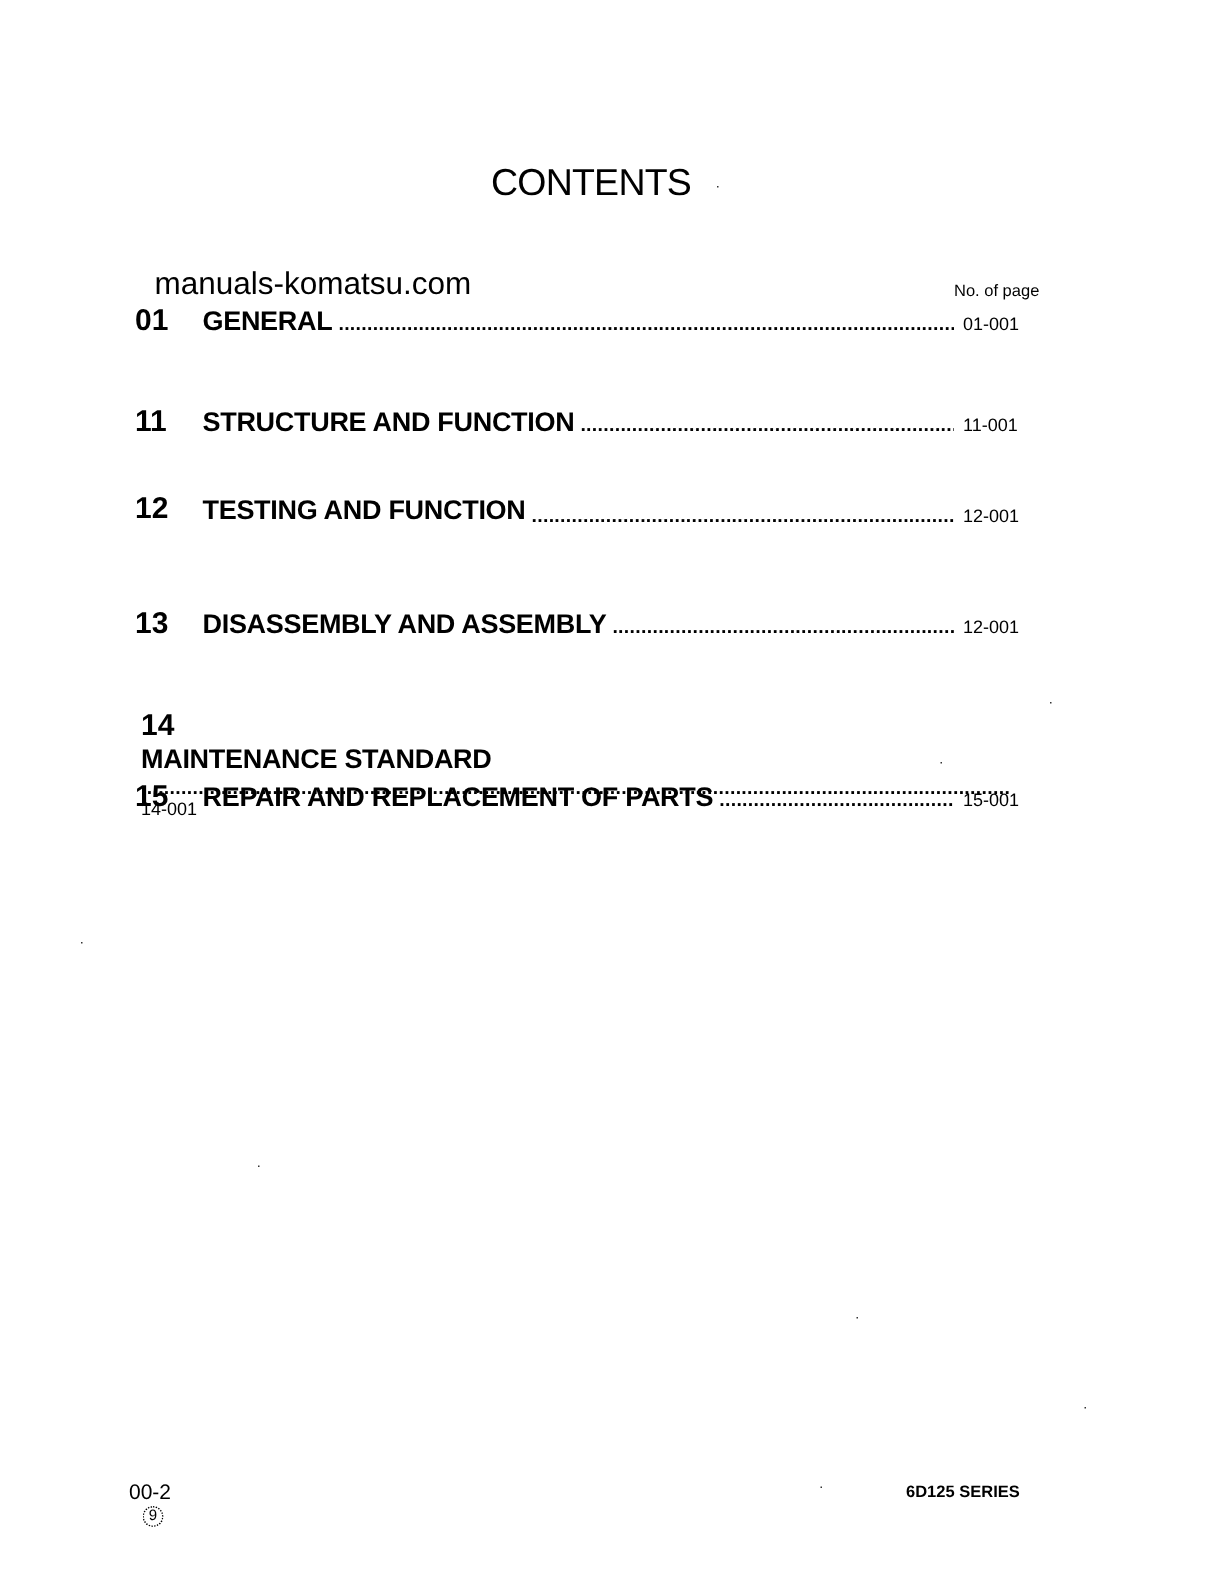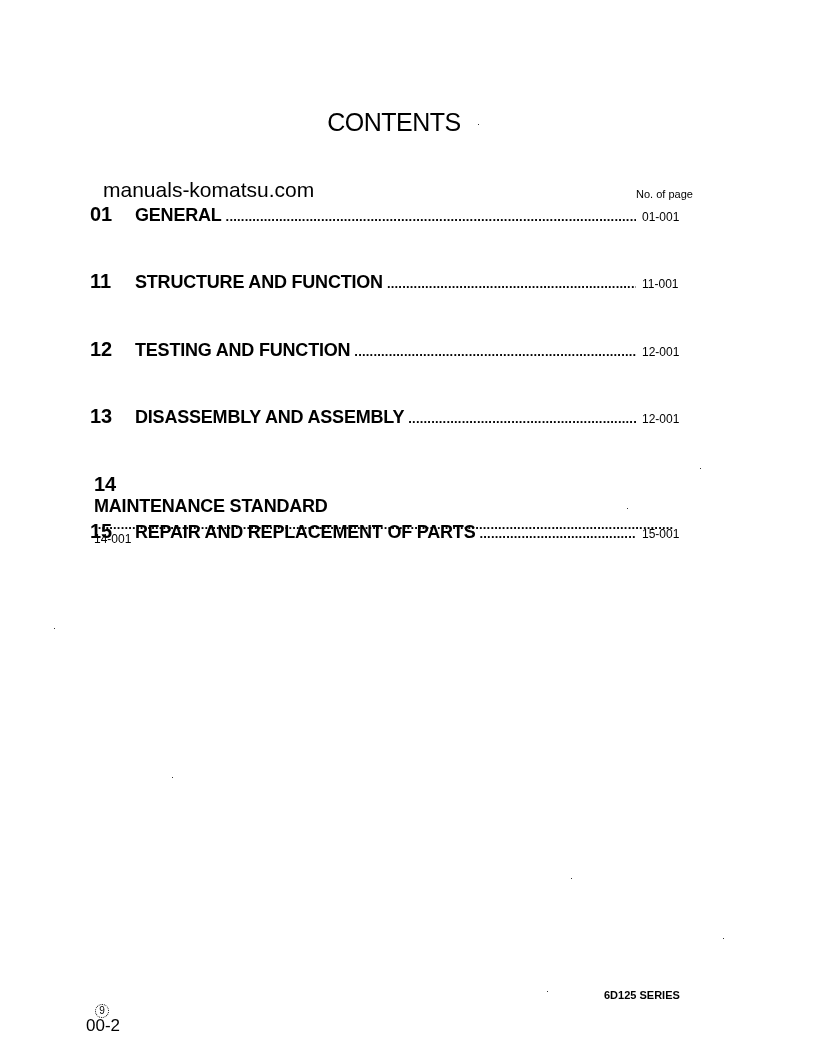--- a/index.html
+++ b/index.html
@@ -6,21 +6,21 @@
     body { width:820px; height:1056px; background:#fff; position:relative; overflow:hidden; color:#000; font-family:"Liberation Sans", sans-serif; }
     .title { position:absolute; left:0; width:788px; top:108px; text-align:center; font-size:25px; font-weight:normal; letter-spacing:-0.5px; }
     .watermark { position:absolute; left:103px; top:178px; font-size:21px; }
     .nop { position:absolute; left:636px; top:188px; font-size:11px; }
     .row { position:absolute; left:90px; width:600px; display:flex; align-items:baseline; }
     .num { width:45px; font-size:20px; font-weight:bold; }
     .label { font-size:18px; font-weight:bold; white-space:nowrap; letter-spacing:-0.2px; }
     .dots { flex:1; overflow:hidden; white-space:nowrap; font-size:13px; font-weight:bold; margin:0 6px 0 4px; letter-spacing:0.2px; }
     .dots::after { content:"........................................................................................................................................................"; }
     .page { font-size:12px; width:48px; text-align:left; }
-    .footer-left { position:absolute; left:86px; top:986px; font-size:17px;margin-top:30px; }
+    .footer-left { position:absolute; left:86px; top:986px; font-size:14px; }
     .footer-rev { position:absolute; left:95px; top:1004px; font-size:10px; border:1px dotted #000; border-radius:50%; width:12px; height:12px; line-height:12px; text-align:center; }
     .footer-right { position:absolute; left:604px; top:989px; font-size:11px; font-weight:bold; }
     .speck { position:absolute; width:1px; height:1px; background:#333; }
   </style>
 </head>
 <body>
 
 <div class="title">CONTENTS</div>
 <div class="watermark">manuals-komatsu.com</div>
 <div class="nop">No. of page</div>
@@ -30,21 +30,21 @@
   <span class="label">GENERAL</span>
   <span class="dots"></span>
   <span class="page">01-001</span>
 </div>
 <div class="row" style="top:270px;">
   <span class="num">11</span>
   <span class="label">STRUCTURE AND FUNCTION</span>
   <span class="dots"></span>
   <span class="page">11-001</span>
 </div>
-<div class="row" style="top:338px;">
+<div class="row" style="top:328px;align-items:flex-end;">
   <span class="num">12</span>
   <span class="label">TESTING AND FUNCTION</span>
   <span class="dots"></span>
   <span class="page">12-001</span>
 </div>
 <div class="row" style="top:405px;">
   <span class="num">13</span>
   <span class="label">DISASSEMBLY AND ASSEMBLY</span>
   <span class="dots"></span>
   <span class="page">12-001</span>

